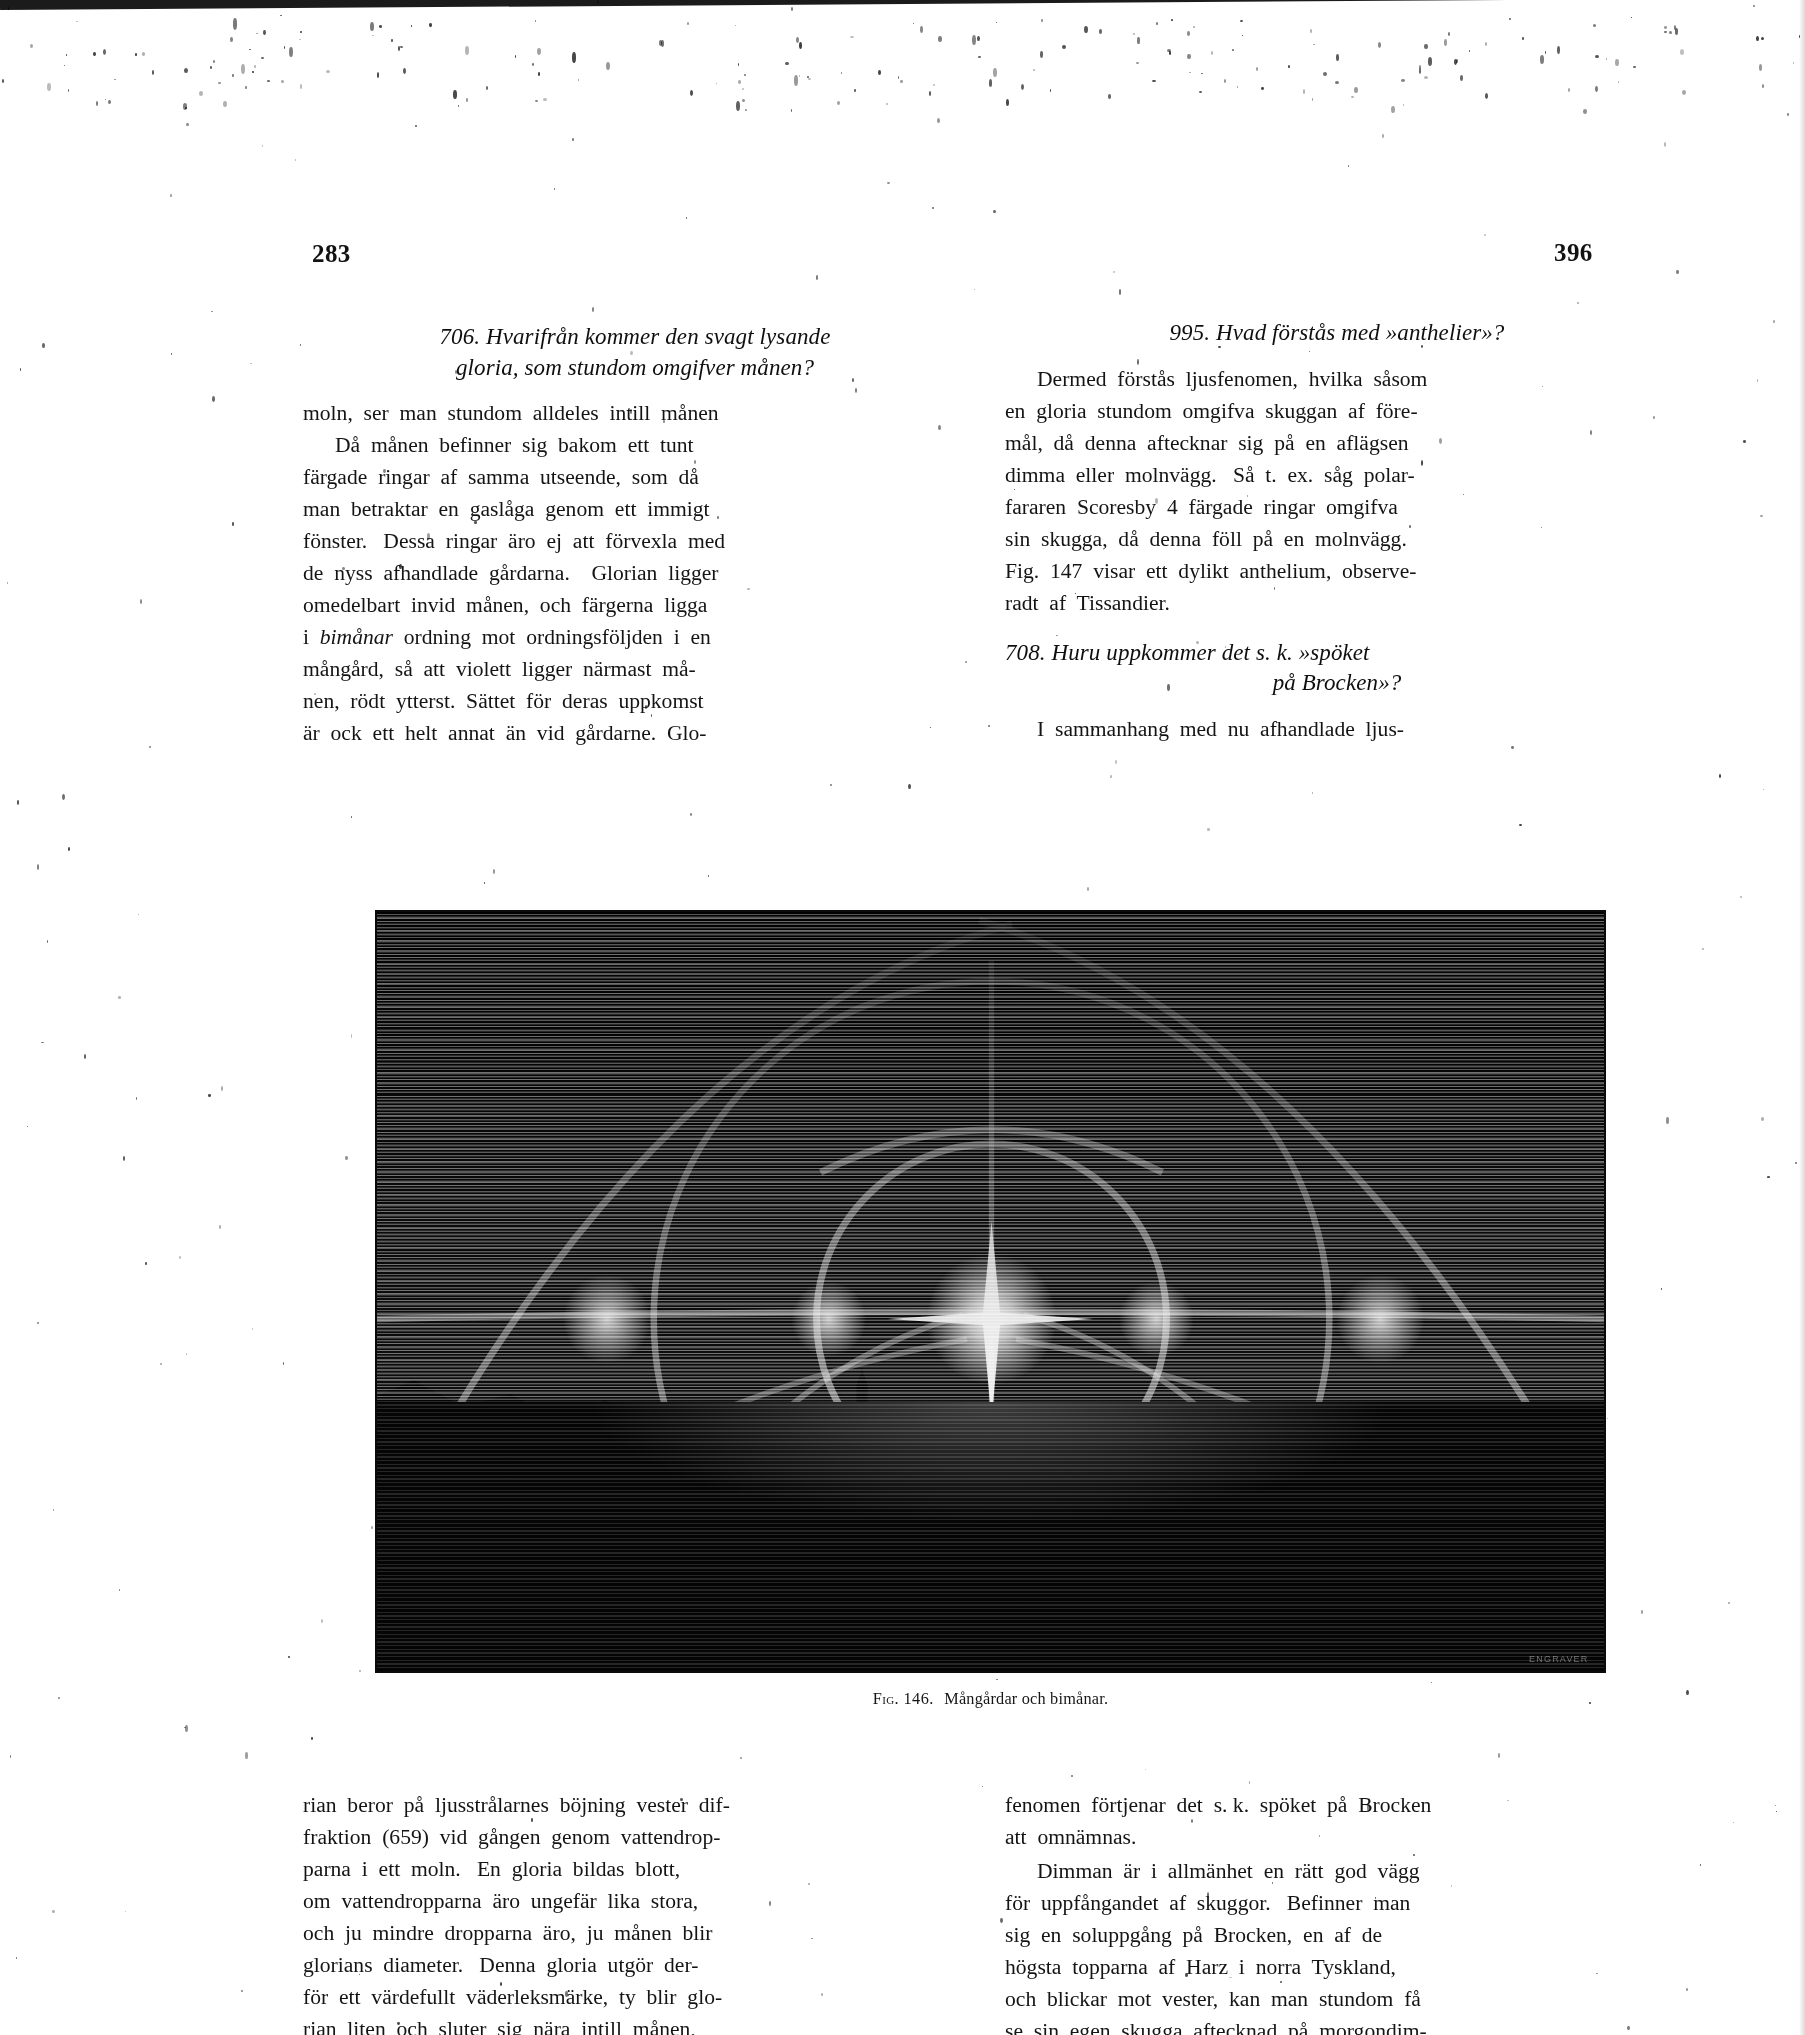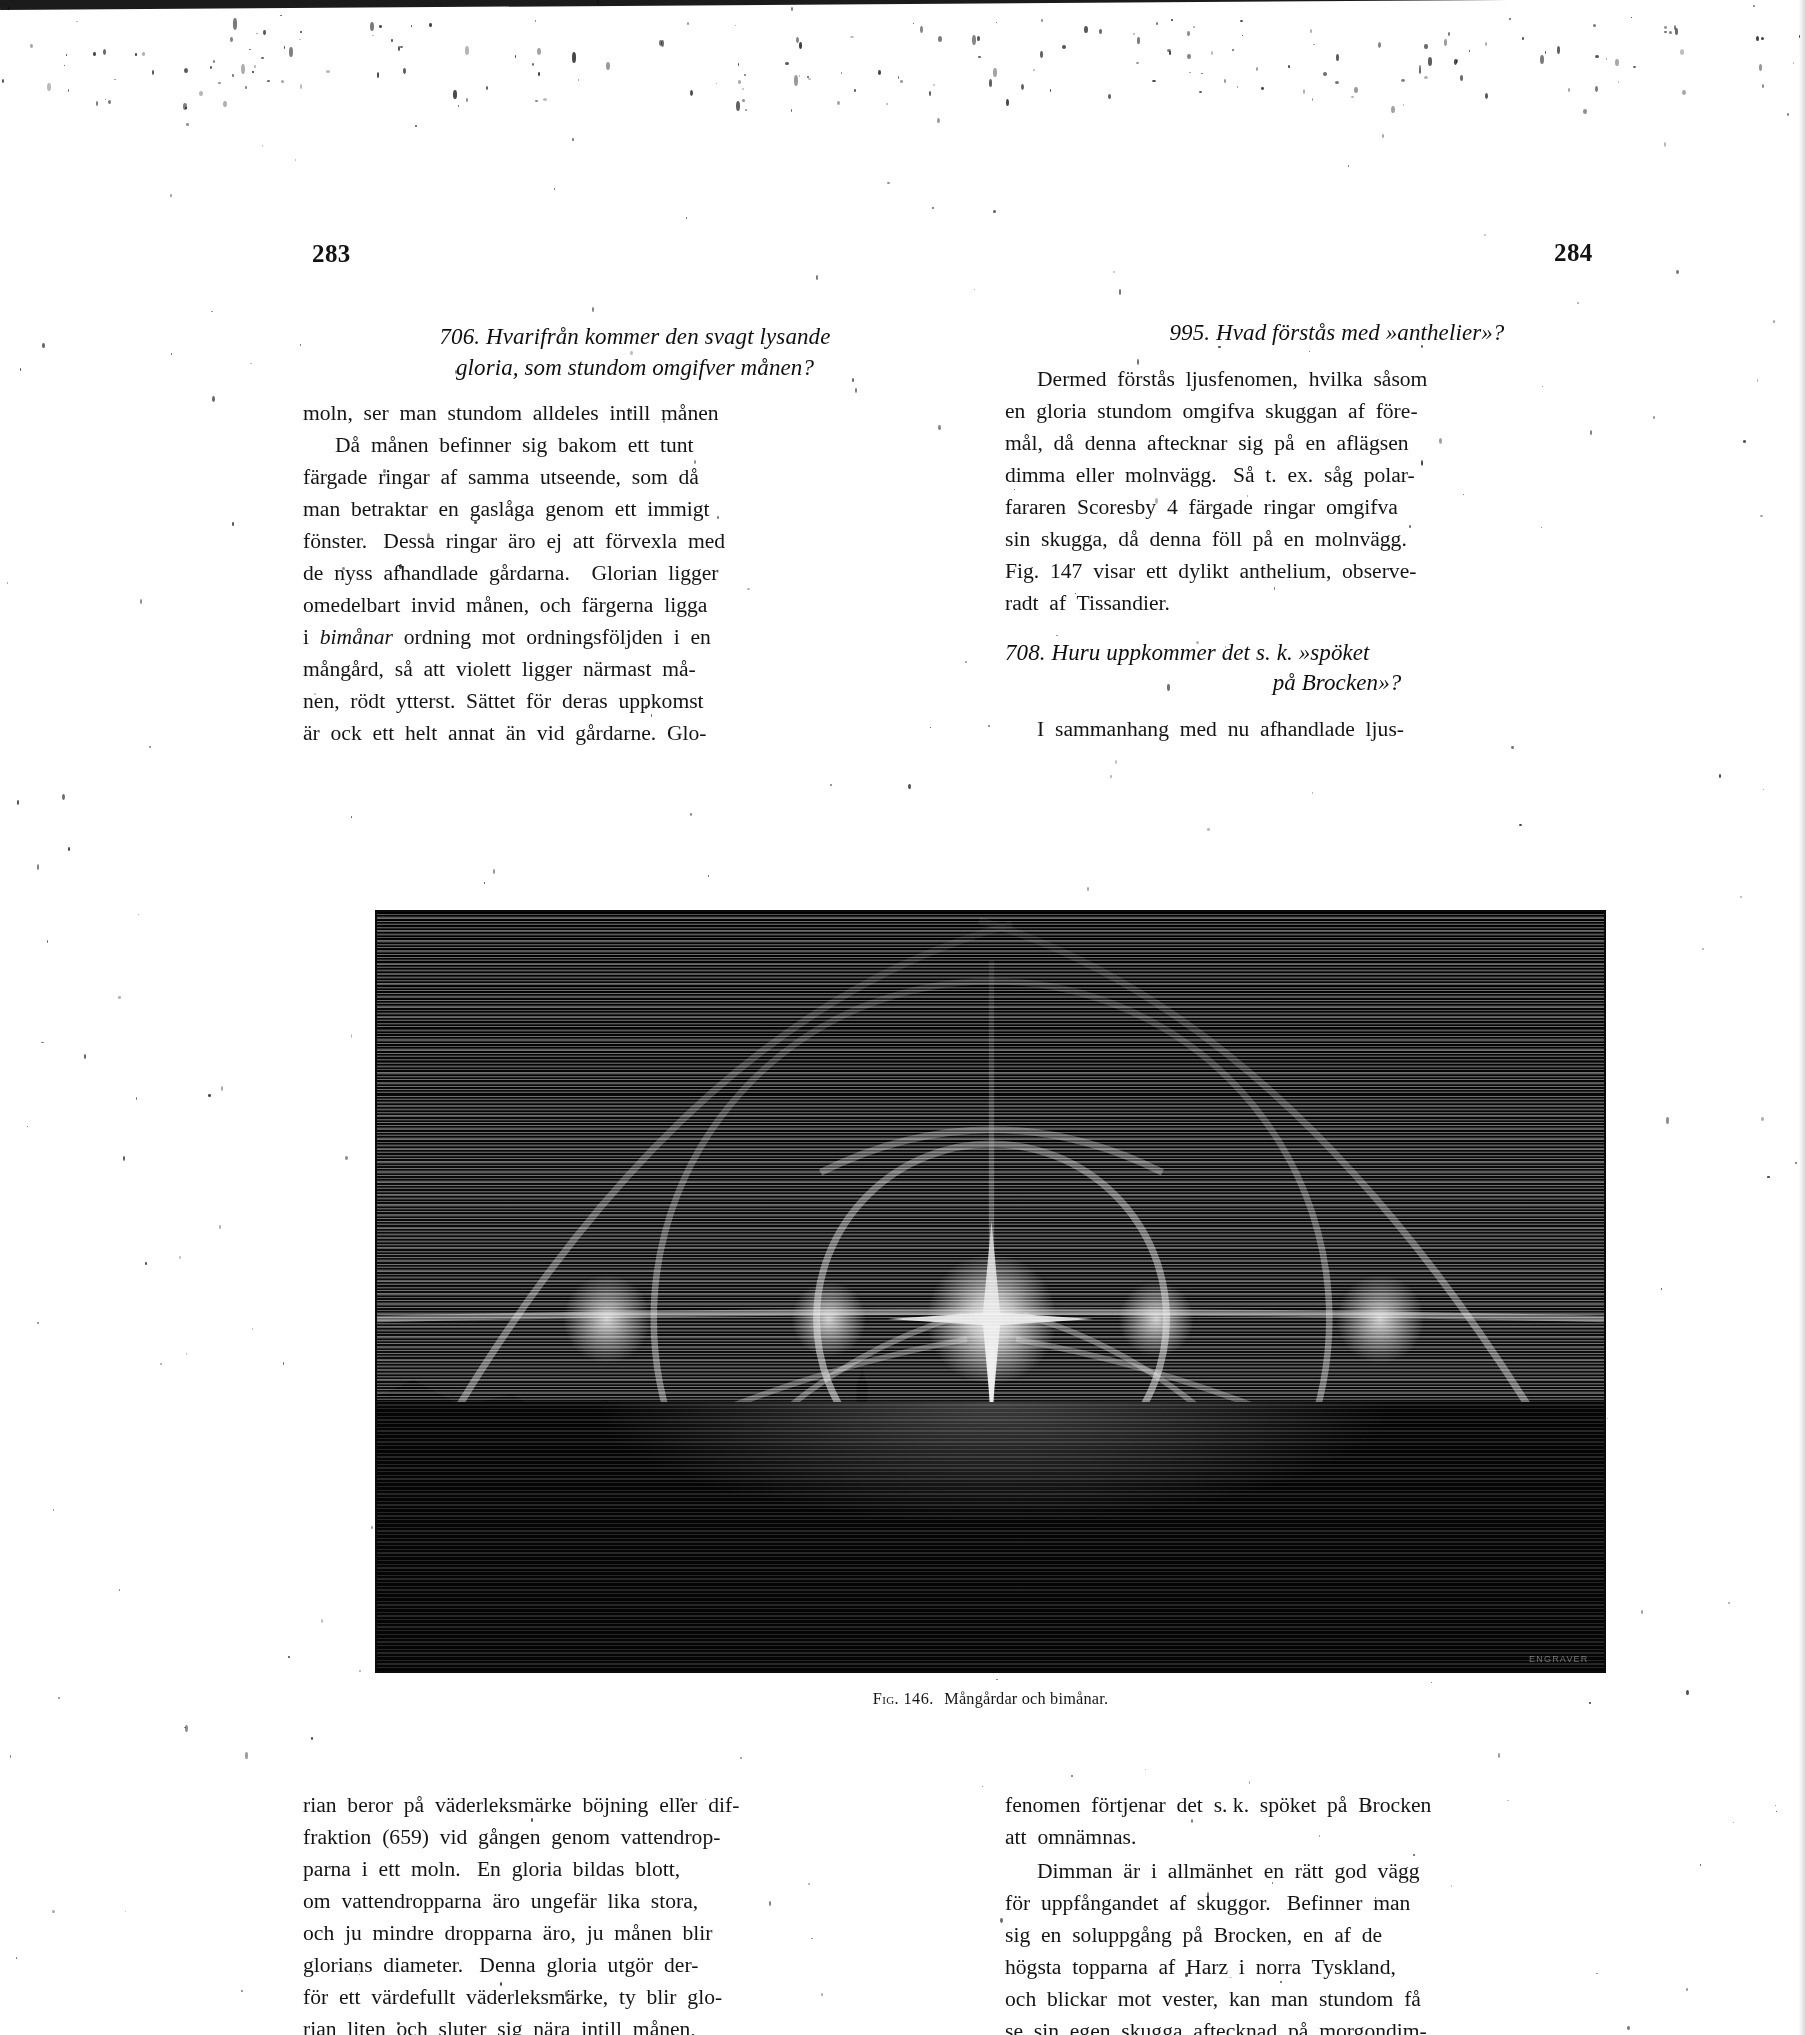--- a/index.html
+++ b/index.html
@@ -672,21 +672,21 @@
       <div class="speckle" style="left: 1391px; top: 106px; width: 3.9px; height: 7.4px; opacity: 0.36;"></div>
       <div class="speckle" style="left: 811px; top: 1938px; width: 2.2px; height: 1.2px; opacity: 0.55;"></div>
       <div class="speckle" style="left: 1042px; top: 1096px; width: 2.7px; height: 3.1px; opacity: 0.4;"></div>
       <div class="speckle" style="left: 68px; top: 89px; width: 1.3px; height: 2.8px; opacity: 0.58;"></div>
       <div class="speckle" style="left: 1102px; top: 1037px; width: 0.9px; height: 0.7px; opacity: 0.34;"></div>
       <div class="speckle" style="left: 210px; top: 66px; width: 2.3px; height: 2.9px; opacity: 0.63;"></div>
       <div class="speckle" style="left: 1189px; top: 72px; width: 1.5px; height: 1px; opacity: 0.39;"></div>
     </div>
 
   <div class="folio folio-left">283</div>
-  <div class="folio folio-right">284</div>
+  <div class="folio folio-right">396</div>
 
   <div class="col col-left top">
     <div class="heading">
       <span class="ln">706.  Hvarifrån kommer den svagt lysande</span>
       <span class="ln">gloria, som stundom omgifver månen?</span>
     </div>
     <div class="para">
         <span class="line">moln,  ser  man  stundom  alldeles  intill  månen</span>
         <span class="line ind">Då  månen  befinner  sig  bakom  ett  tunt</span>
         <span class="line">färgade  ringar  af  samma  utseende,  som  då</span>
@@ -797,21 +797,21 @@
       <div class="plate-sig">ENGRAVER</div>
     </div>
   </div>
 
   <div class="fig-caption">
     <span class="smallcaps">Fig. 146.</span><span class="cap-gap"></span><span>Mångårdar och bimånar.</span>
   </div>
 
   <div class="col col-left bottom">
     <div class="para">
-        <span class="line">rian  beror  på  väderleksmärke  böjning  eller  dif-</span>
+        <span class="line">rian  beror  på  ljusstrålarnes  böjning  vester  dif-</span>
         <span class="line">fraktion  (659)  vid  gången  genom  vattendrop-</span>
         <span class="line">parna  i  ett  moln.   En  gloria  bildas  blott,</span>
         <span class="line">om  vattendropparna  äro  ungefär  lika  stora,</span>
         <span class="line">och  ju  mindre  dropparna  äro,  ju  månen  blir</span>
         <span class="line">glorians  diameter.   Denna  gloria  utgör  der-</span>
         <span class="line">för  ett  värdefullt  väderleksmärke,  ty  blir  glo-</span>
         <span class="line">rian  liten  och  sluter  sig  nära  intill  månen,</span>
       </div>
   </div>
 

